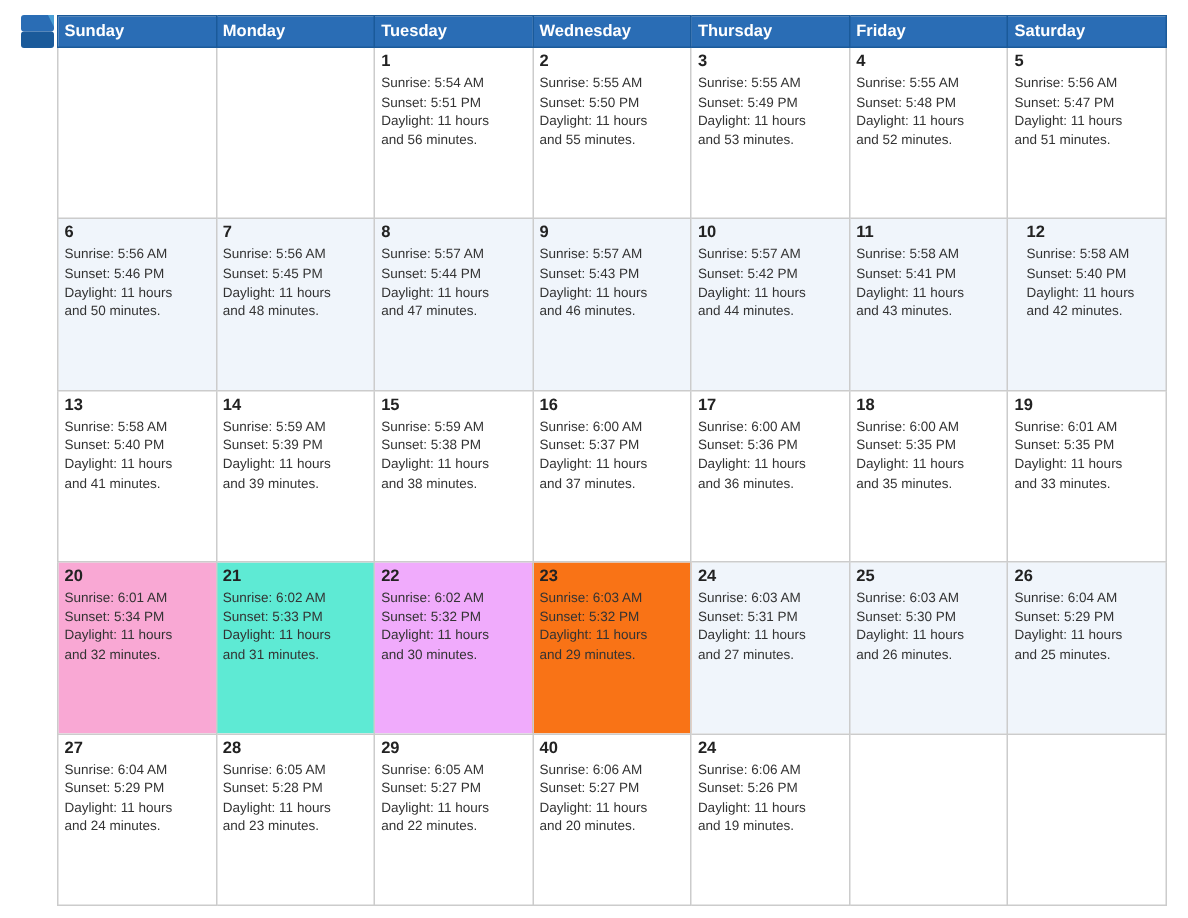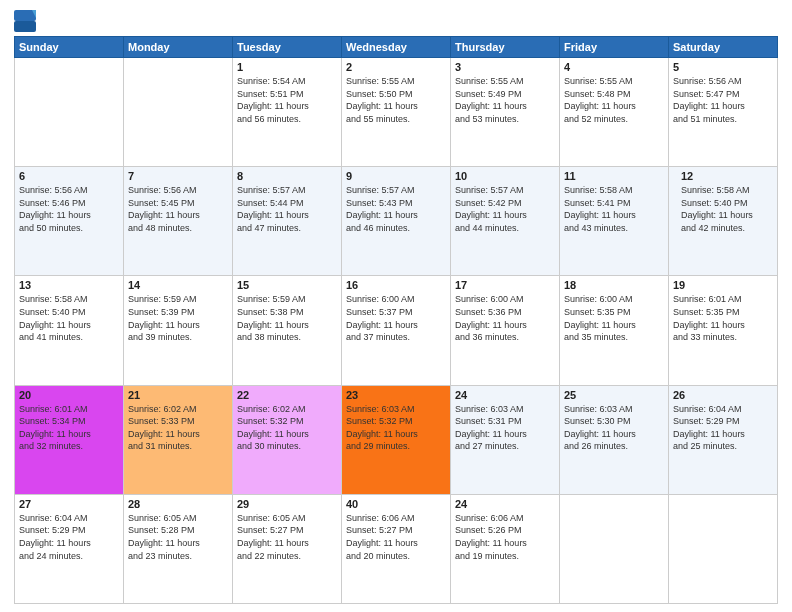--- a/index.html
+++ b/index.html
@@ -8,21 +8,21 @@
       height: 612px;
       font-family: Arial, sans-serif;
       background: #fff;
       overflow: hidden;
     }
     .container {
       width: 792px;
       height: 612px;
       padding: 10px 14px 8px 14px;
       display: flex;
-      flex-direction: column;
+      flex-direction: row;
     }
     .header {
       display: flex;
       align-items: flex-start;
       justify-content: space-between;
       margin-bottom: 4px;
     }
     .logo {
       display: flex;
       flex-direction: column;
@@ -266,28 +266,28 @@
           </td>
           <td>
             <span class="day-num">19</span>
             <div class="day-info" style="white-space: pre-line;">Sunrise: 6:01 AM
 Sunset: 5:35 PM
 Daylight: 11 hours
 and 33 minutes.</div>
           </td>
         </tr>
         <tr>
-          <td style="background: #d946ef;">
+          <td style="background: #f9a8d4;">
             <span class="day-num">20</span>
             <div class="day-info" style="white-space: pre-line;">Sunrise: 6:01 AM
 Sunset: 5:34 PM
 Daylight: 11 hours
 and 32 minutes.</div>
           </td>
-          <td style="background: #fdba74;">
+          <td style="background: #5eead4;">
             <span class="day-num">21</span>
             <div class="day-info" style="white-space: pre-line;">Sunrise: 6:02 AM
 Sunset: 5:33 PM
 Daylight: 11 hours
 and 31 minutes.</div>
           </td>
           <td style="background: #f0abfc;">
             <span class="day-num">22</span>
             <div class="day-info" style="white-space: pre-line;">Sunrise: 6:02 AM
 Sunset: 5:32 PM

